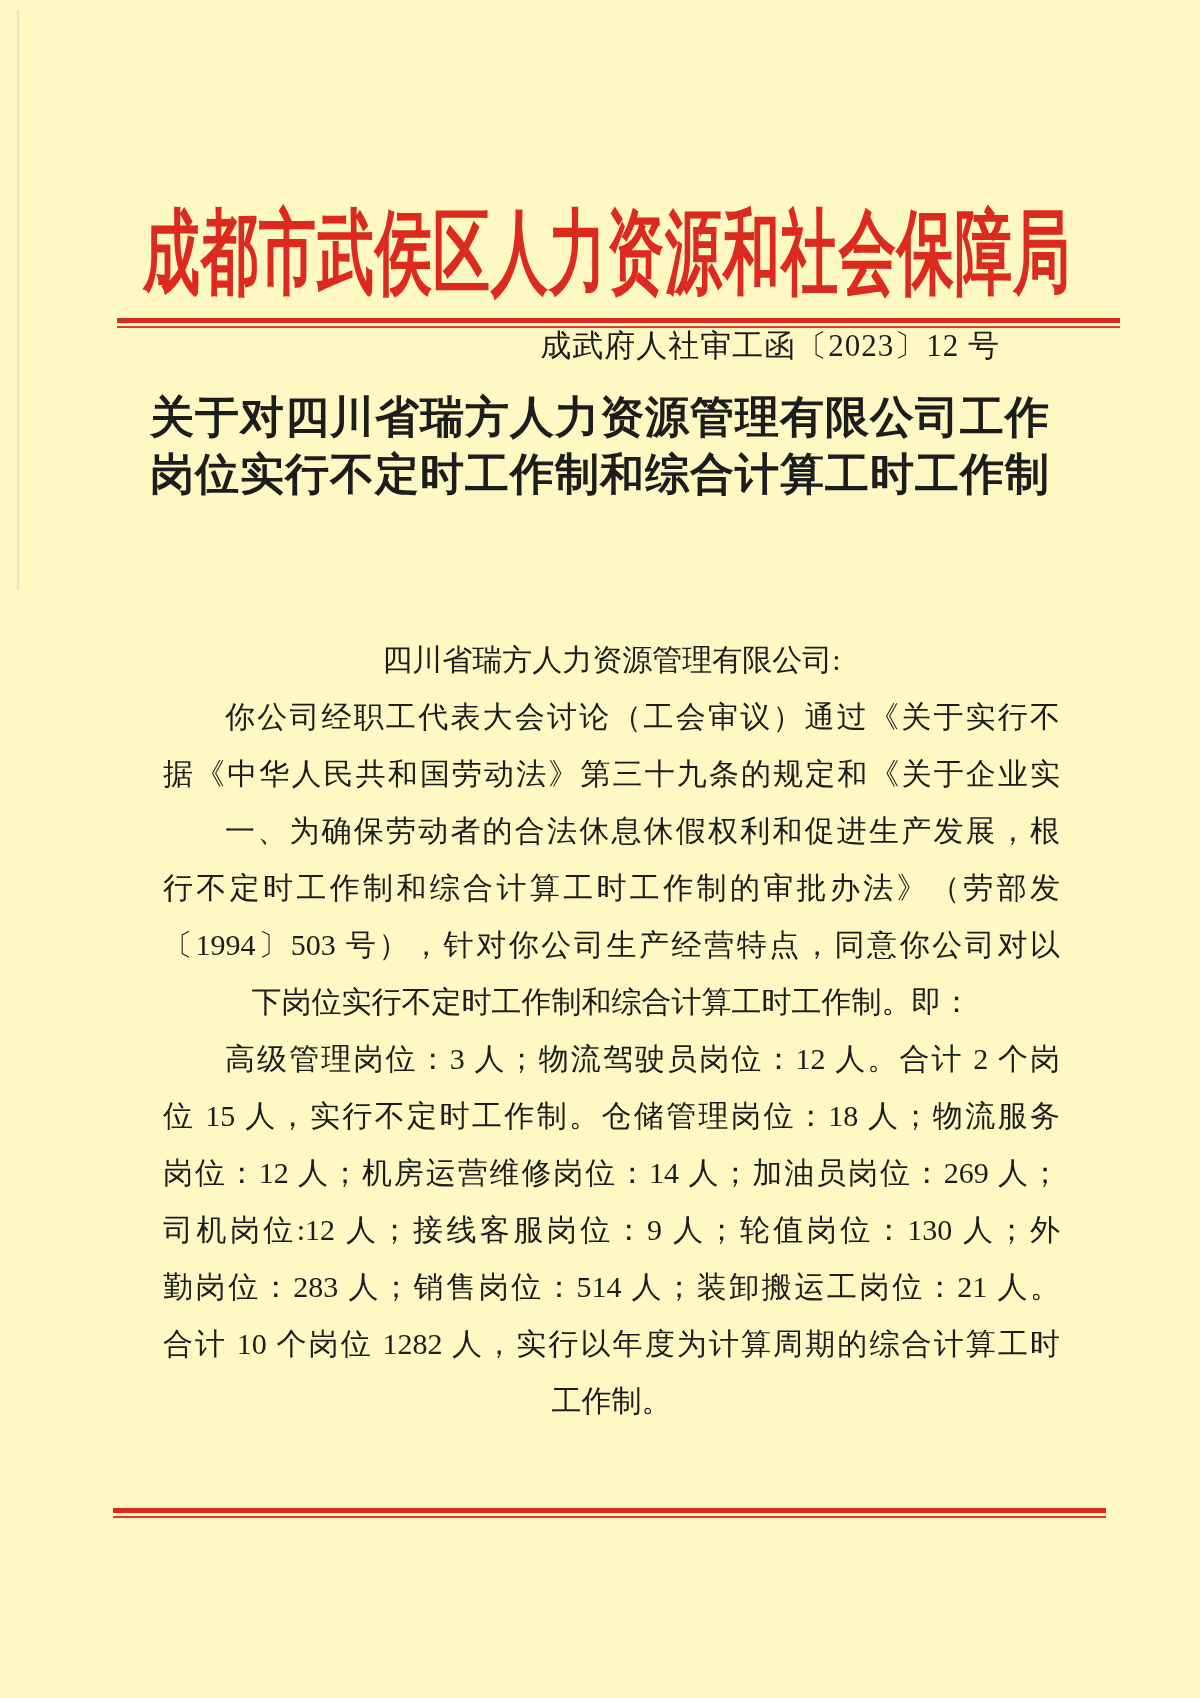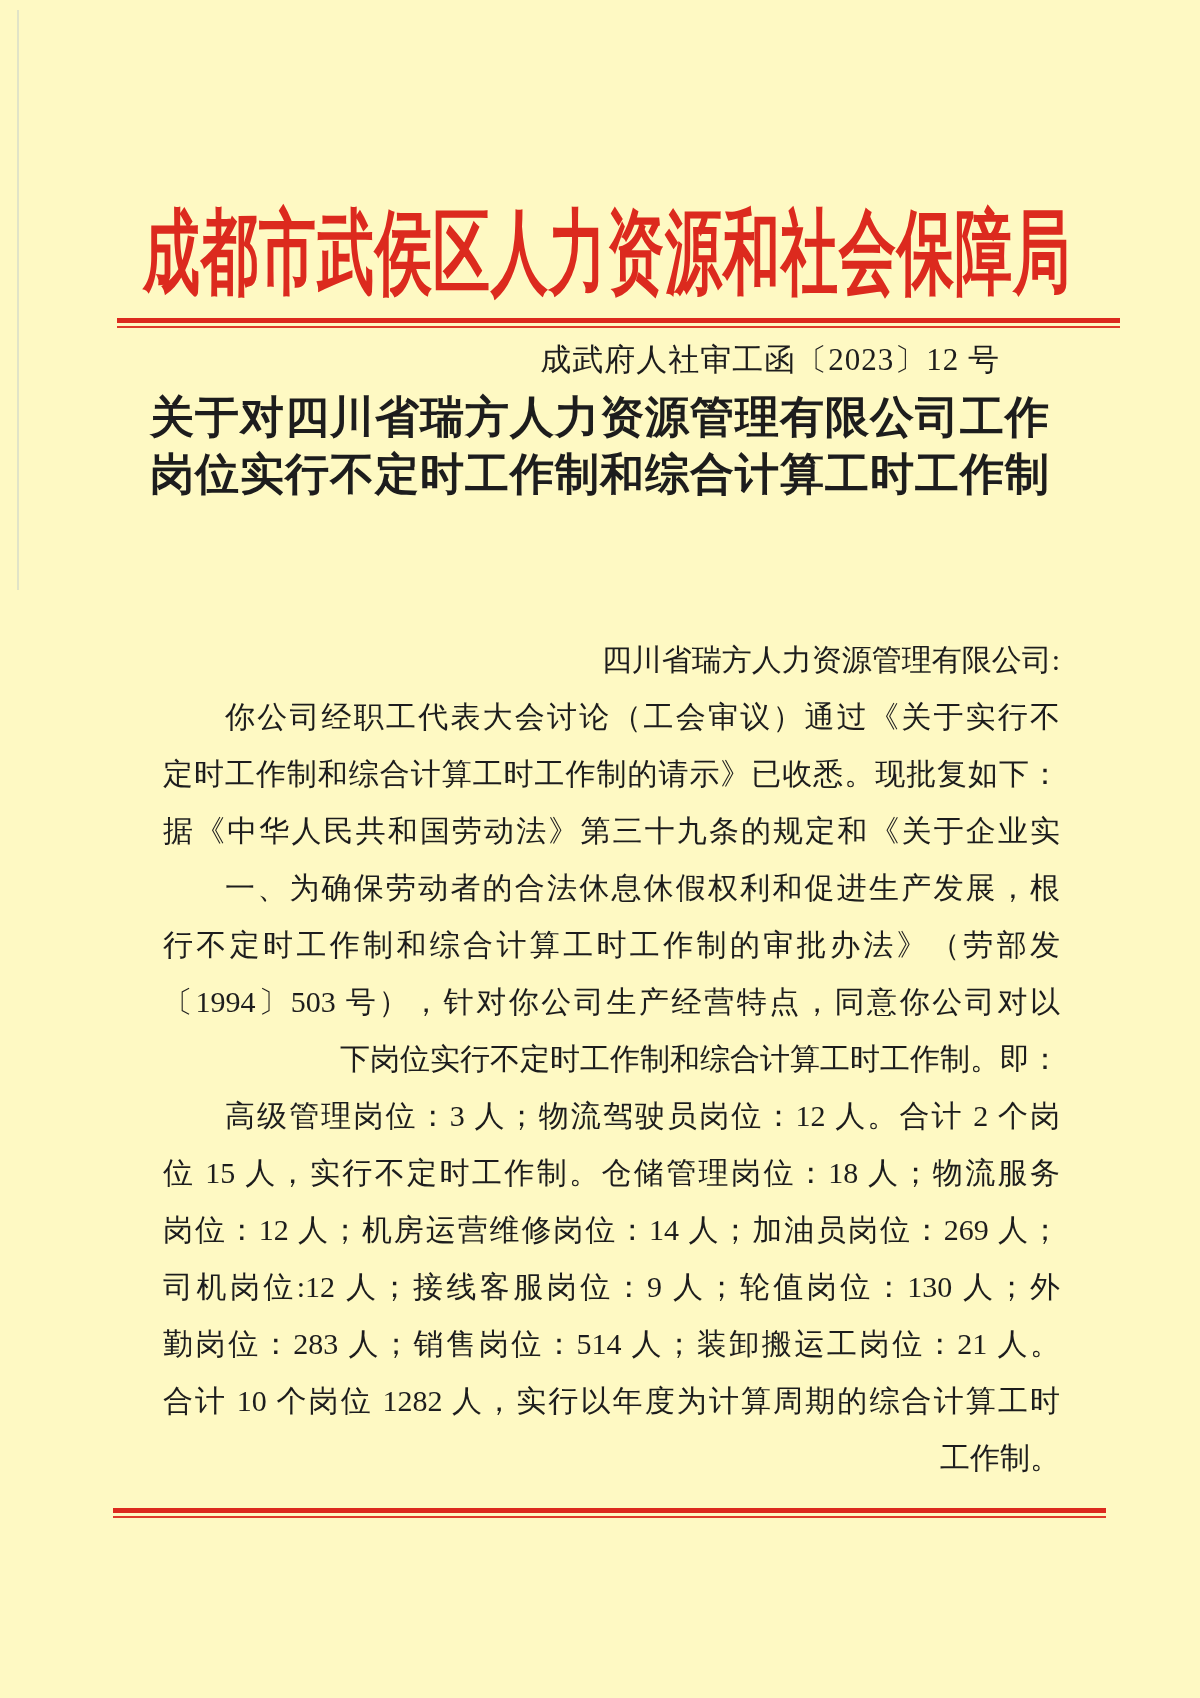--- a/index.html
+++ b/index.html
@@ -31,21 +31,21 @@
     margin-left:14px;
   }
   
   .rule{position:absolute;}
   .rule-top{top:318px;left:117px;width:1003px;}
   .rule-bottom{top:1508px;left:113px;width:993px;}
   .rule .thick{height:5px;background:var(--red);}
   .rule .thin{height:2px;background:var(--red);margin-top:3px;opacity:.92;}
   
   .doc-number{
-    position:absolute;top:340px;left:160px;width:900px;
+    position:absolute;top:326px;left:160px;width:900px;
     box-sizing:border-box;padding-right:60px;
     text-align:right;
     font-size:31px;line-height:40px;
     color:var(--ink);letter-spacing:1px;white-space:nowrap;
   }
   
   .doc-title{
     position:absolute;top:389px;left:150px;width:900px;
     text-align:left;
     font-size:44px;line-height:57px;font-weight:700;
@@ -53,21 +53,21 @@
   }
   
   .docbody{
     position:absolute;top:631px;left:163px;width:897px;
     font-size:30px;color:var(--ink);
   }
   .bline{
     height:57px;line-height:57px;
   }
   .bline.aj{text-align:justify;text-align-last:justify;}
-  .bline.al{text-align:right;}
+  .bline.al{text-align:center;}
   .bline.ind{box-sizing:border-box;padding-left:62px;}
 </style>
 </head>
 <body>
 
 <div class="page">
 
   <div class="scan-edge"></div>
 
   <div class="agency">成都市武侯区人力资源和社会保障局</div>
@@ -80,21 +80,20 @@
   <div class="doc-number">成武府人社审工函〔2023〕12 号</div>
 
   <div class="doc-title">
     <div>关于对四川省瑞方人力资源管理有限公司工作</div>
     <div>岗位实行不定时工作制和综合计算工时工作制</div>
   </div>
 
   <div class="docbody">
       <div class="bline al">四川省瑞方人力资源管理有限公司:</div>
       <div class="bline aj ind">你公司经职工代表大会讨论（工会审议）通过《关于实行不</div>
-      <div class="bline aj">定时工作制和综合计算工时工作制的请示》已收悉。现批复如下：</div>
       <div class="bline aj">据《中华人民共和国劳动法》第三十九条的规定和《关于企业实</div>
       <div class="bline aj ind">一、为确保劳动者的合法休息休假权利和促进生产发展，根</div>
       <div class="bline aj">行不定时工作制和综合计算工时工作制的审批办法》（劳部发</div>
       <div class="bline aj">〔1994〕503 号），针对你公司生产经营特点，同意你公司对以</div>
       <div class="bline al">下岗位实行不定时工作制和综合计算工时工作制。即：</div>
       <div class="bline aj ind">高级管理岗位：3 人；物流驾驶员岗位：12 人。合计 2 个岗</div>
       <div class="bline aj">位 15 人，实行不定时工作制。仓储管理岗位：18 人；物流服务</div>
       <div class="bline aj">岗位：12 人；机房运营维修岗位：14 人；加油员岗位：269 人；</div>
       <div class="bline aj">司机岗位:12 人；接线客服岗位：9 人；轮值岗位：130 人；外</div>
       <div class="bline aj">勤岗位：283 人；销售岗位：514 人；装卸搬运工岗位：21 人。</div>

